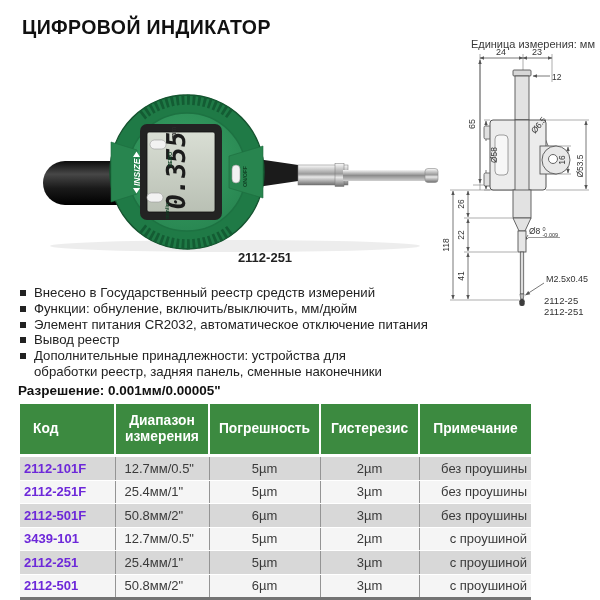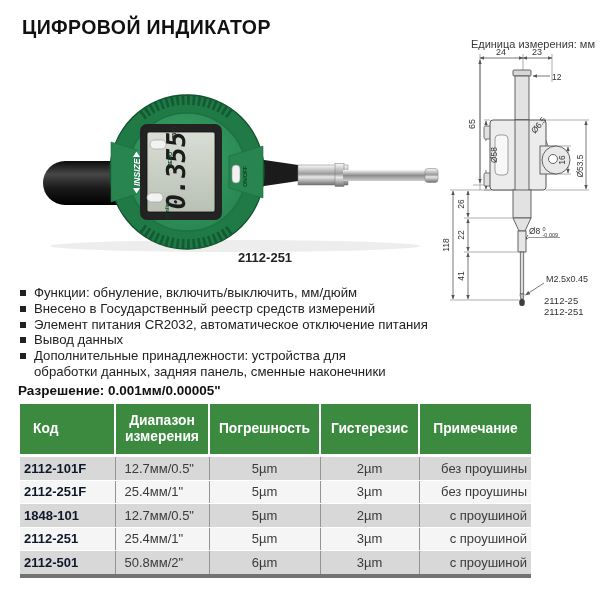--- a/index.html
+++ b/index.html
@@ -49,21 +49,21 @@
     border-right:2px solid #fff;border-bottom:3px solid #fff;padding:2px 4px;
   }
   .spec-table th:first-child{text-align:left;padding-left:13px;}
   .spec-table th:last-child{border-right:none;margin-top:40px;}
   .spec-table td{
     font-size:13px;color:#3a3a3a;height:22.5px;text-align:center;
     vertical-align:middle;padding:0 4px;
     border-right:1.5px solid #949494;border-bottom:1.5px solid #fff;
   }
   .spec-table td:first-child{
-    text-align:left;font-weight:700;color:#0f172a;
+    text-align:left;font-weight:700;color:#6d28d9;
   }
   .spec-table td:nth-child(2){text-align:left;padding-left:9px;}
   .spec-table td:last-child{border-right:none;text-align:right;}
   .spec-table tbody tr:nth-child(odd) td{background:#d8d8d8;}
   .spec-table tbody tr:nth-child(even) td{background:#f5f5f5;}
   .spec-table tbody tr:last-child td{border-bottom:none;}
   .dimtext{font-size:8.5px;fill:#333;font-family:"Liberation Sans","DejaVu Sans",sans-serif;}
   .dimtext-lg{font-size:9px;fill:#333;font-family:"Liberation Sans","DejaVu Sans",sans-serif;}
   .modeltext{font-size:9.5px;fill:#333;font-family:"Liberation Sans","DejaVu Sans",sans-serif;}
   .toltext{font-size:5.5px;fill:#333;font-family:"Liberation Sans","DejaVu Sans",sans-serif;}
@@ -225,34 +225,34 @@
 
   <polygon points="98,71 105,71 101.5,65.5" fill="#ffffff"></polygon>
   <text transform="translate(104.5,100) rotate(-90)" text-anchor="start" font-family="Liberation Sans, DejaVu Sans, sans-serif" font-size="8.5" font-weight="bold" font-style="italic" fill="#ffffff">INSIZE</text>
   <polygon points="98,102 105,102 101.5,107.5" fill="#ffffff"></polygon>
 </svg>
 
 <div class="model-caption">2112-251</div>
 
 <ul class="features">
   <li>
+      <span class="ft">Внесено в Государственный реестр средств измерений</span>
+    </li>
+  <li>
       <span class="ft">Функции: обнуление, включить/выключить, мм/дюйм</span>
     </li>
   <li>
-      <span class="ft">Внесено в Государственный реестр средств измерений</span>
-    </li>
-  <li>
       <span class="ft">Элемент питания CR2032, автоматическое отключение питания</span>
     </li>
   <li>
-      <span class="ft">Вывод данных</span>
+      <span class="ft">Вывод реестр</span>
     </li>
   <li>
       <span class="ft">Дополнительные принадлежности: устройства для
-обработки данных, задняя панель, сменные наконечники</span>
+обработки реестр, задняя панель, сменные наконечники</span>
     </li>
 </ul>
 
 <div class="resolution-note">Разрешение: 0.001мм/0.00005"</div>
 
 <table class="spec-table">
   <colgroup>
     <col style="width:95px">
       <col style="width:94px">
       <col style="width:111px">
@@ -277,21 +277,28 @@
       <td>без проушины</td>
     </tr>
     <tr>
       <td>2112-251F</td>
       <td>25.4мм/1"</td>
       <td>5µm</td>
       <td>3µm</td>
       <td>без проушины</td>
     </tr>
     <tr>
-      <td>1848-101</td>
+      <td>2112-501F</td>
+      <td>50.8мм/2"</td>
+      <td>6µm</td>
+      <td>3µm</td>
+      <td>без проушины</td>
+    </tr>
+    <tr>
+      <td>3439-101</td>
       <td>12.7мм/0.5"</td>
       <td>5µm</td>
       <td>2µm</td>
       <td>с проушиной</td>
     </tr>
     <tr>
       <td>2112-251</td>
       <td>25.4мм/1"</td>
       <td>5µm</td>
       <td>3µm</td>

